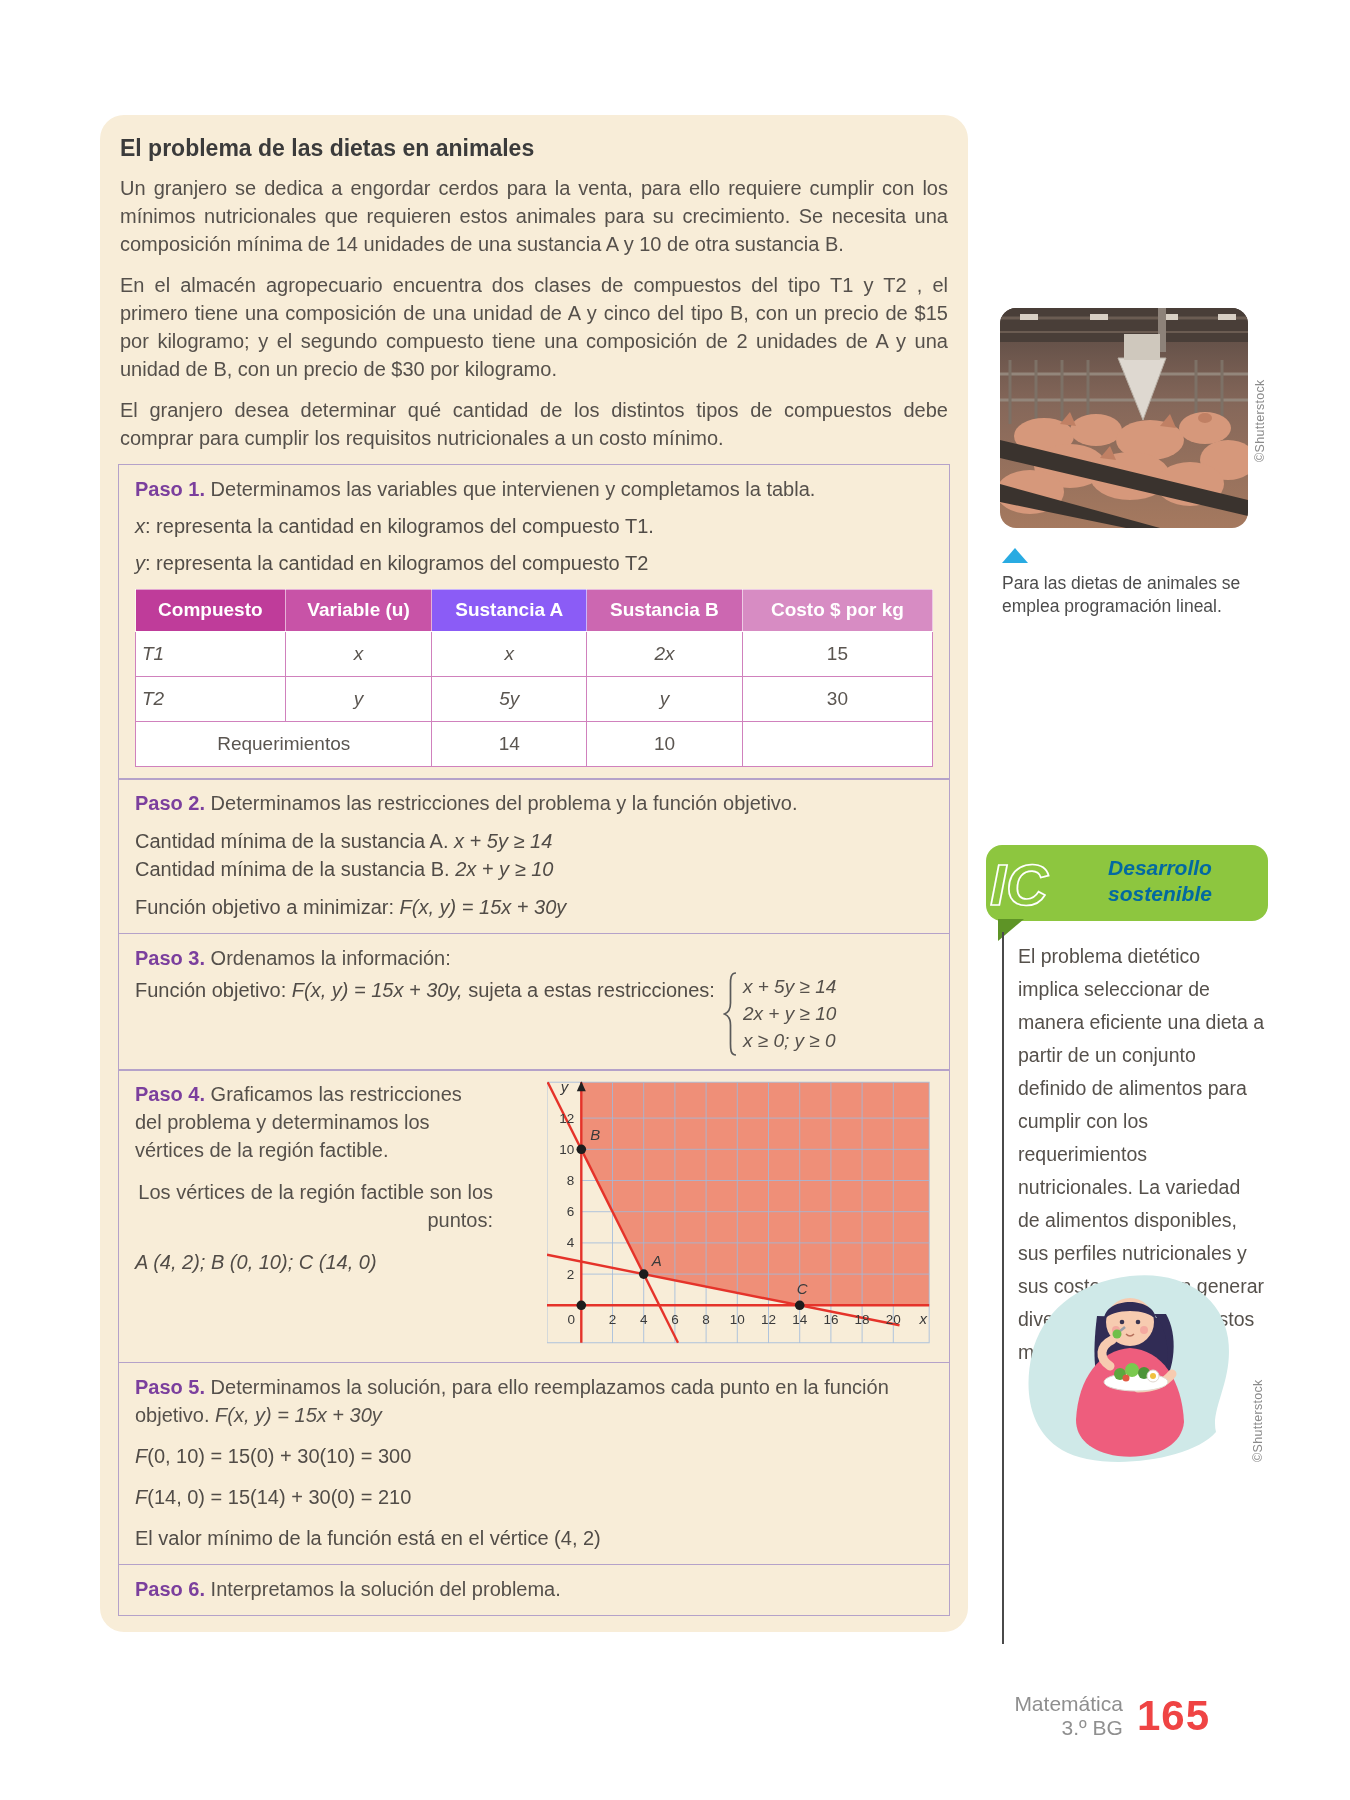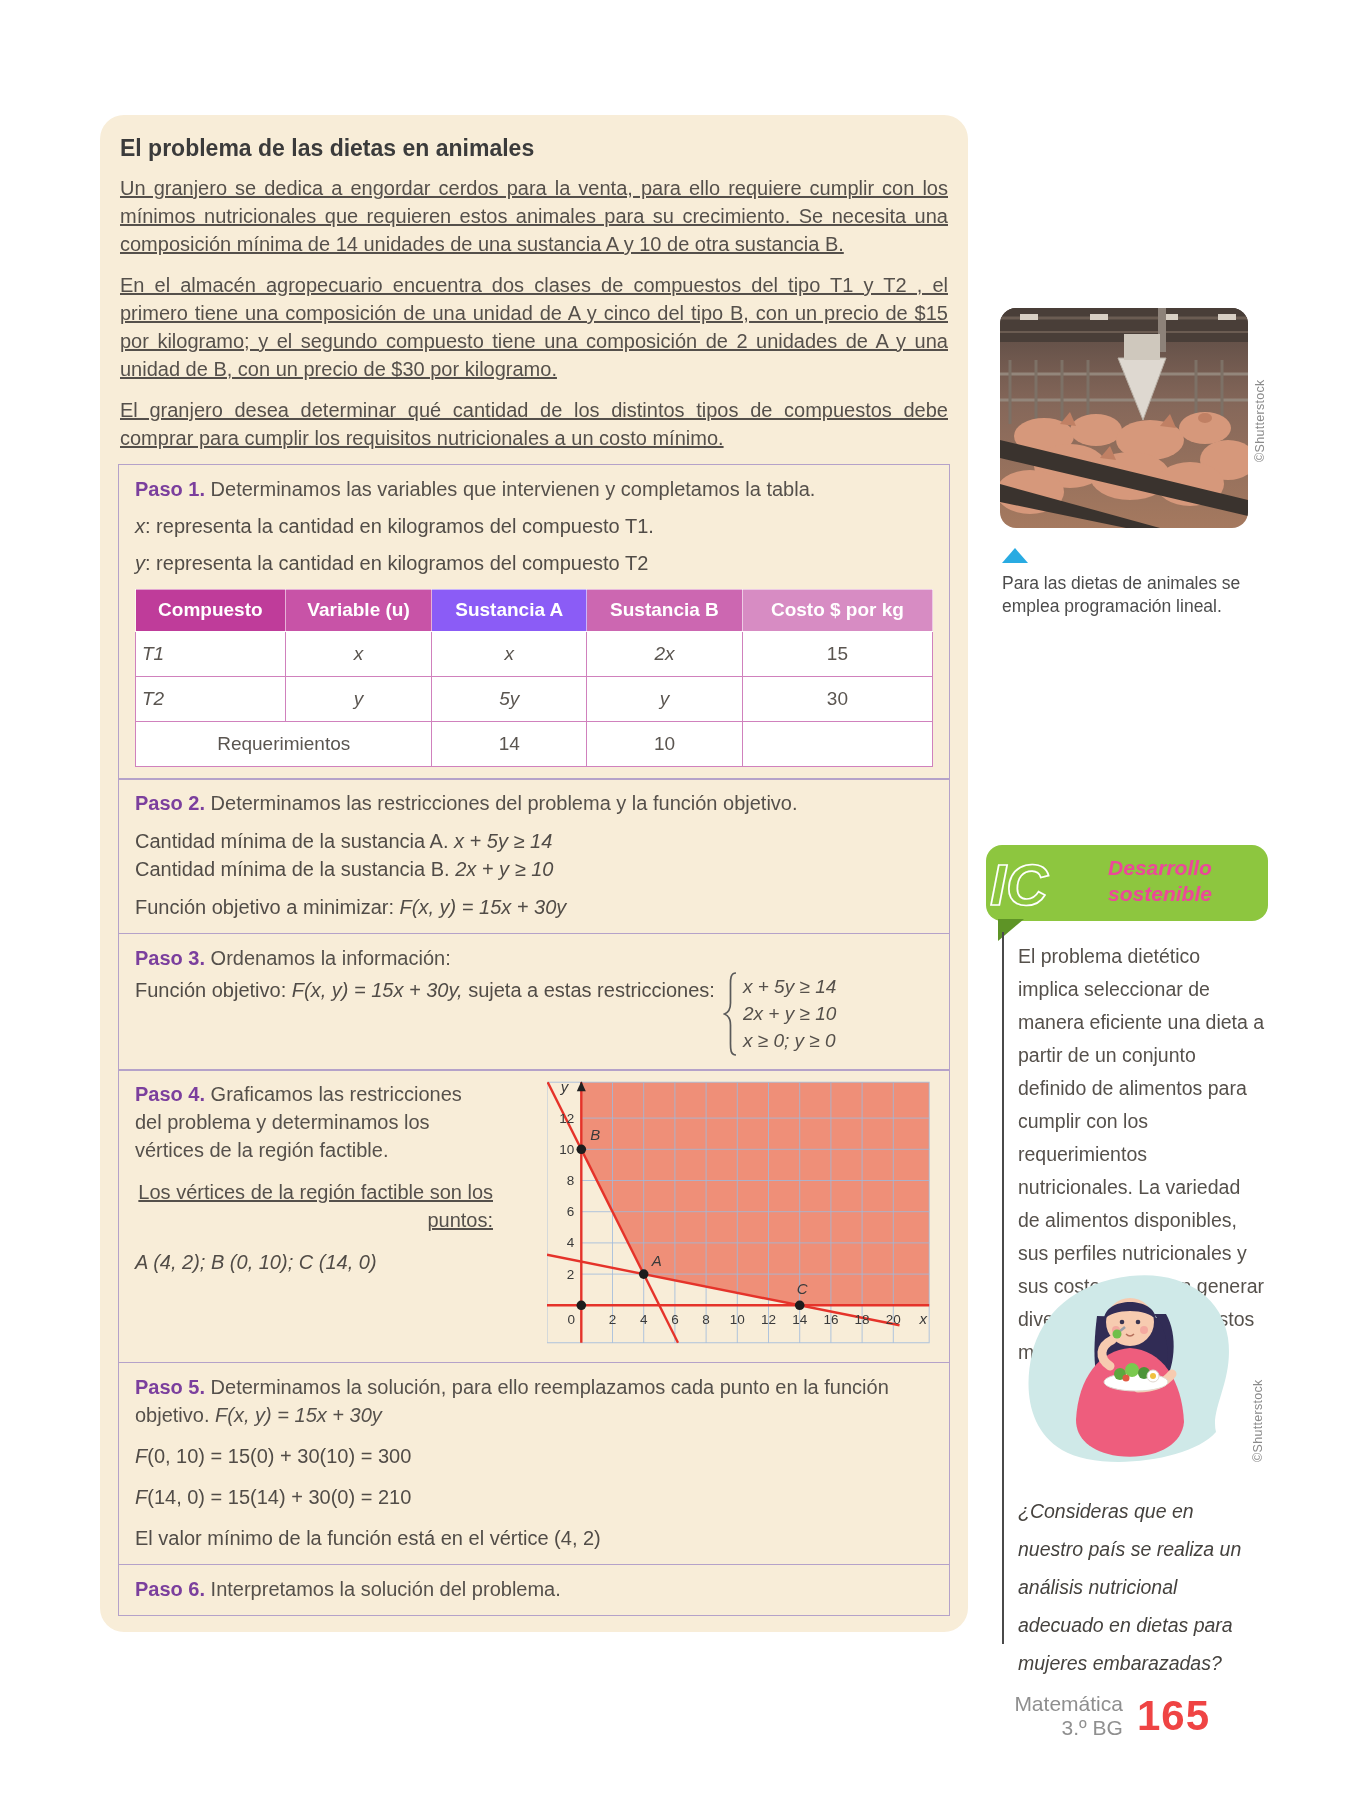--- a/index.html
+++ b/index.html
@@ -4,21 +4,21 @@
 <style>
   * { margin:0; padding:0; box-sizing:border-box; }
   html,body { width:1350px; height:1800px; background:#ffffff;
     font-family:"Liberation Sans", sans-serif; color:#514c47; }
   body { position:relative; overflow:hidden; }
 
   
   .panel { position:absolute; left:100px; top:115px; width:868px;
     background:#f8edd8; border-radius:24px; padding:18px 18px 16px 18px; }
   .title { font-size:23px; font-weight:bold; color:#3b3b3b; margin:2px 0 12px 2px; }
-  .para { font-size:20px; line-height:28px; text-align:justify; margin:0 2px 13px 2px; color:#55504b;text-decoration:underline; }
+  .para { font-size:20px; line-height:28px; text-align:justify; margin:0 2px 13px 2px; color:#55504b; }
 
   .paso { border:1.4px solid #b5a2c9; padding:10px 16px 12px 16px; margin-top:-1.4px; }
   .paso-head { font-size:20px; line-height:28px; color:#55504b; }
   .paso-label { color:#7b3f9d; font-weight:bold; }
   .math { font-style:italic; }
   .def-line { font-size:20px; line-height:28px; margin-top:9px; }
   .mline { font-size:20px; line-height:28px; }
   .gap-top { margin-top:10px; }
 
   
@@ -63,21 +63,21 @@
   .caption { position:absolute; left:2px; top:572px; width:256px;
      font-size:17.5px; line-height:23px; color:#4c4c4c; }
 
   .badge { position:absolute; left:-14px; top:845px; width:282px; height:76px;font-style:italic; }
   .badge-bg { position:absolute; left:0; top:0; right:0; bottom:0;
      background:#8dc63f; border-radius:16px; }
   .badge-fold { position:absolute; left:12px; top:74px; width:0; height:0;
      border-top:22px solid #5e9426; border-right:26px solid transparent; }
   .badge-ic { position:absolute; left:2px; top:6px; }
   .badge-title { position:absolute; left:88px; top:10px; width:172px;
-     color:#ec4899; font-size:21px; font-weight:bold; line-height:26px; text-align:center; }
+     color:#0369a1; font-size:21px; font-weight:bold; line-height:26px; text-align:center; }
   .vrule { position:absolute; left:2px; top:932px; width:1.6px; height:712px; background:#4a4a4a; }
   .side-body { position:absolute; left:18px; top:940px; width:248px;
      font-size:19.5px; line-height:33px; color:#55504b; }
   .illu { position:absolute; left:14px; top:1270px; width:232px; height:200px; }
   .question { position:absolute; left:18px; top:1492px; width:244px;
      font-style:italic; font-size:19.5px; line-height:38px; color:#45423e; }
 
   
   .footer { position:absolute; left:948px; top:1692px; width:262px;
      display:flex; justify-content:flex-end; align-items:center; gap:14px; }
@@ -349,21 +349,20 @@
     <ellipse cx="122" cy="112" rx="32" ry="9" fill="#ffffff" stroke="#e0d8d0"></ellipse>
     <circle cx="106" cy="104" r="6" fill="#5da83e"></circle>
       <circle cx="118" cy="100" r="7" fill="#7ac94f"></circle>
     <circle cx="130" cy="103" r="6" fill="#4c9437"></circle>
       <circle cx="112" cy="108" r="3.5" fill="#e05a42"></circle>
     <circle cx="139" cy="106" r="6" fill="#ffffff" stroke="#e0d8d0"></circle>
       <circle cx="139" cy="106" r="3" fill="#f0c040"></circle>
   </svg>
   <span class="credit credit-illu">©Shutterstock</span>
 
-  <div class="question">¿Consideras  que en nuestro país se realiza un análisis nutricional adecuado en dietas para mujeres embarazadas?</div>
 </div>
 
 <div class="footer">
   <div class="footer-subject">
     <div>Matemática</div>
     <div>3.º BG</div>
   </div>
   <div class="footer-page">165</div>
 </div>
 

